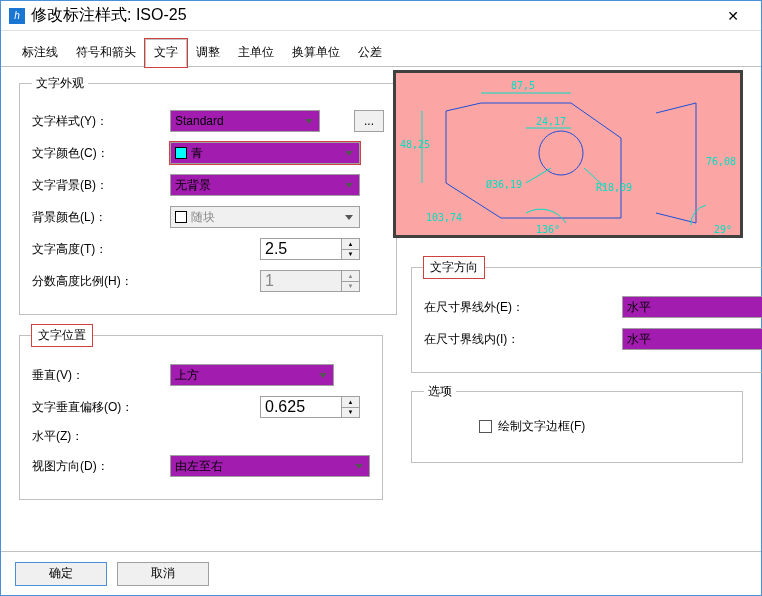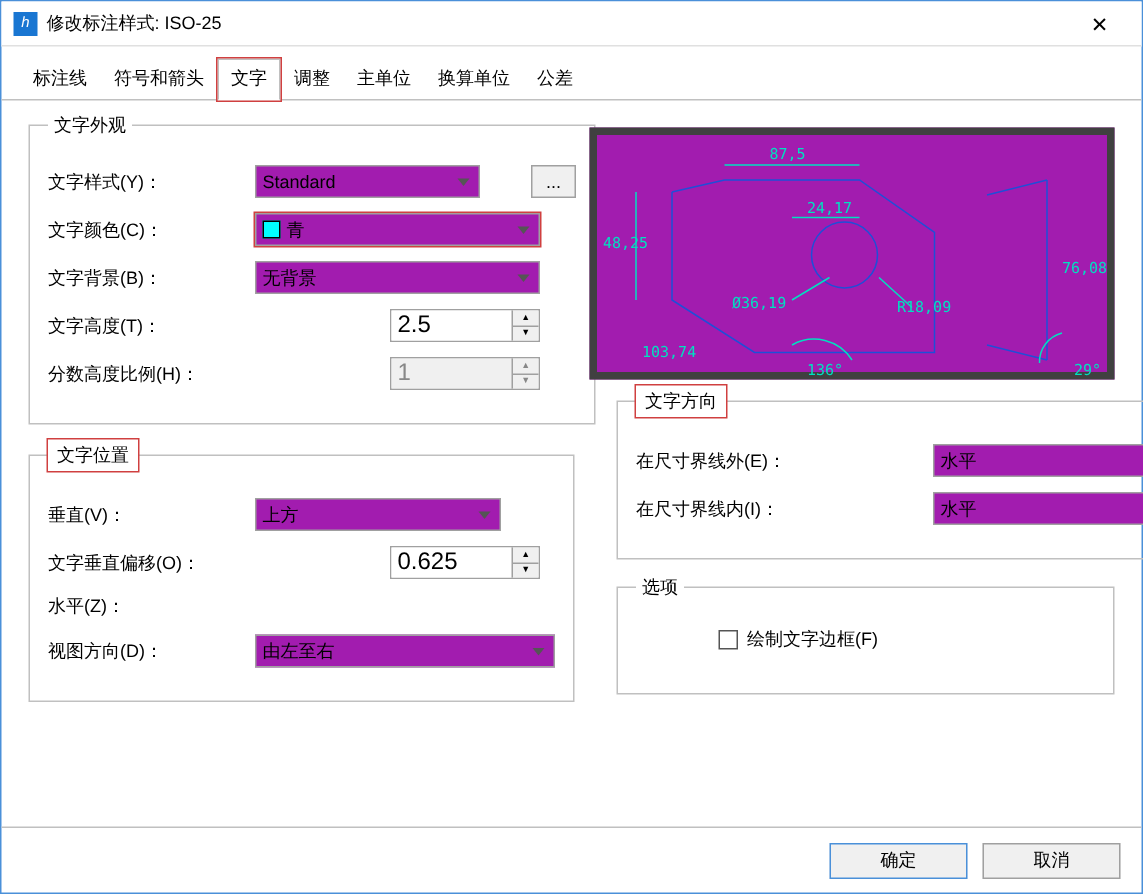--- a/index.html
+++ b/index.html
@@ -29,21 +29,21 @@
     width: 16px; height: 16px;
     background: #1976d2;
     color: #fff;
     font-size: 10px;
     font-style: italic;
     display: flex;
     align-items: center;
     justify-content: center;
     margin-right: 6px;
   }
-  .title-text { flex: 1; font-size: 12px; }
+  .title-text { flex: 1; font-size: 16px; }
   .close-btn {
     width: 40px; height: 28px;
     display: flex; align-items: center; justify-content: center;
     font-size: 14px;
     cursor: pointer;
   }
   .tabs {
     display: flex;
     padding: 8px 12px 0 12px;
     border-bottom: 1px solid #c0c0c0;
@@ -145,44 +145,43 @@
     height: 22px;
     width: 30px;
     border: 1px solid #a0a0a0;
     background: #f0f0f0;
     margin-left: 6px;
     cursor: pointer;
     display:flex;align-items:center;justify-content:center;
   }
   .preview {
     position: absolute;
-    top: 18px;
+    top: 3px;
     right: 18px;
     width: 350px;
     height: 168px;
-    background: #a21caf;
-    border: 5px solid #404040;
+    background: #fca5a5;
+    border: 3px solid #404040;
   }
   .left-col {
     width: 350px;
   }
   .right-col {
     position: absolute;
     top: 190px;
     right: 18px;
     width: 332px;
   }
   .red-box { outline: 1px solid #d04040; }
   .footer {
     position: absolute;
     bottom: 0; left:0; right:0;
     height: 44px;
     border-top: 1px solid #c0c0c0;
     display: flex;
-    justify-content: flex-end;
     align-items: center;
     padding: 0 14px;
     gap: 10px;
   }
   .btn {
     width: 92px;
     height: 24px;
     border: 1px solid #a0a0a0;
     background: #f0f0f0;
     cursor: pointer;
@@ -240,20 +239,27 @@
           </div>
         </div>
 
         <div class="row">
           <div class="lbl">文字背景(B)：</div>
           <div class="combo" style="width:190px">
             <span>无背景</span>
           </div>
         </div>
 
+        <div class="row">
+          <div class="lbl">背景颜色(L)：</div>
+          <div class="combo disabled" style="width:190px">
+            <span class="color-swatch" style="background:#fff"></span>
+            <span>随块</span>
+          </div>
+        </div>
 
         <div class="row">
           <div class="lbl" style="width:200px">文字高度(T)：</div>
           <div class="spin">
             <input value="2.5" style="">
             <div class="arrows">
                 <div>▲</div>
                 <div>▼</div>
               </div>
           </div>

